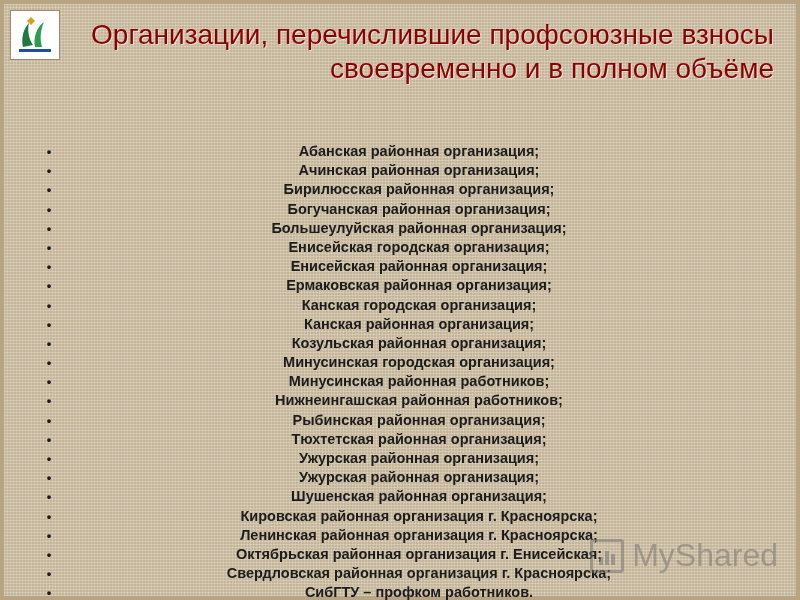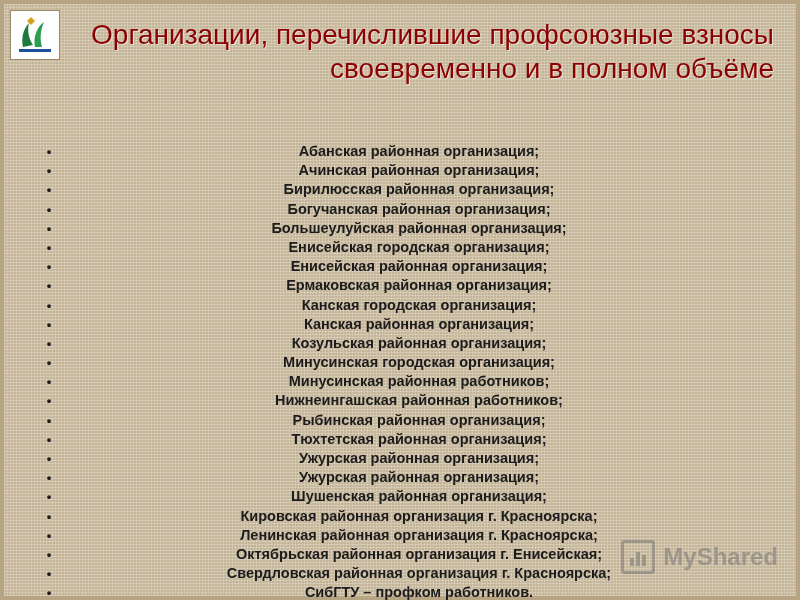--- a/index.html
+++ b/index.html
@@ -102,22 +102,22 @@
   }
   .wm-icon i {
     display: block;
     width: 4px;
     background: #6f6f6f;
   }
   .wm-icon i.b1 { height: 8px; }
   .wm-icon i.b2 { height: 14px; }
   .wm-icon i.b3 { height: 11px; }
   .wm-text {
-    font-size: 24px;
-    font-weight: bold;
+    font-size: 32px;
+    font-weight: normal;
     color: #6f6f6f;
   }
 </style>
 </head>
 <body>
 
 <div class="slide">
 
   <div class="logo">
     <svg width="44" height="44" viewBox="0 0 44 44" aria-hidden="true">

